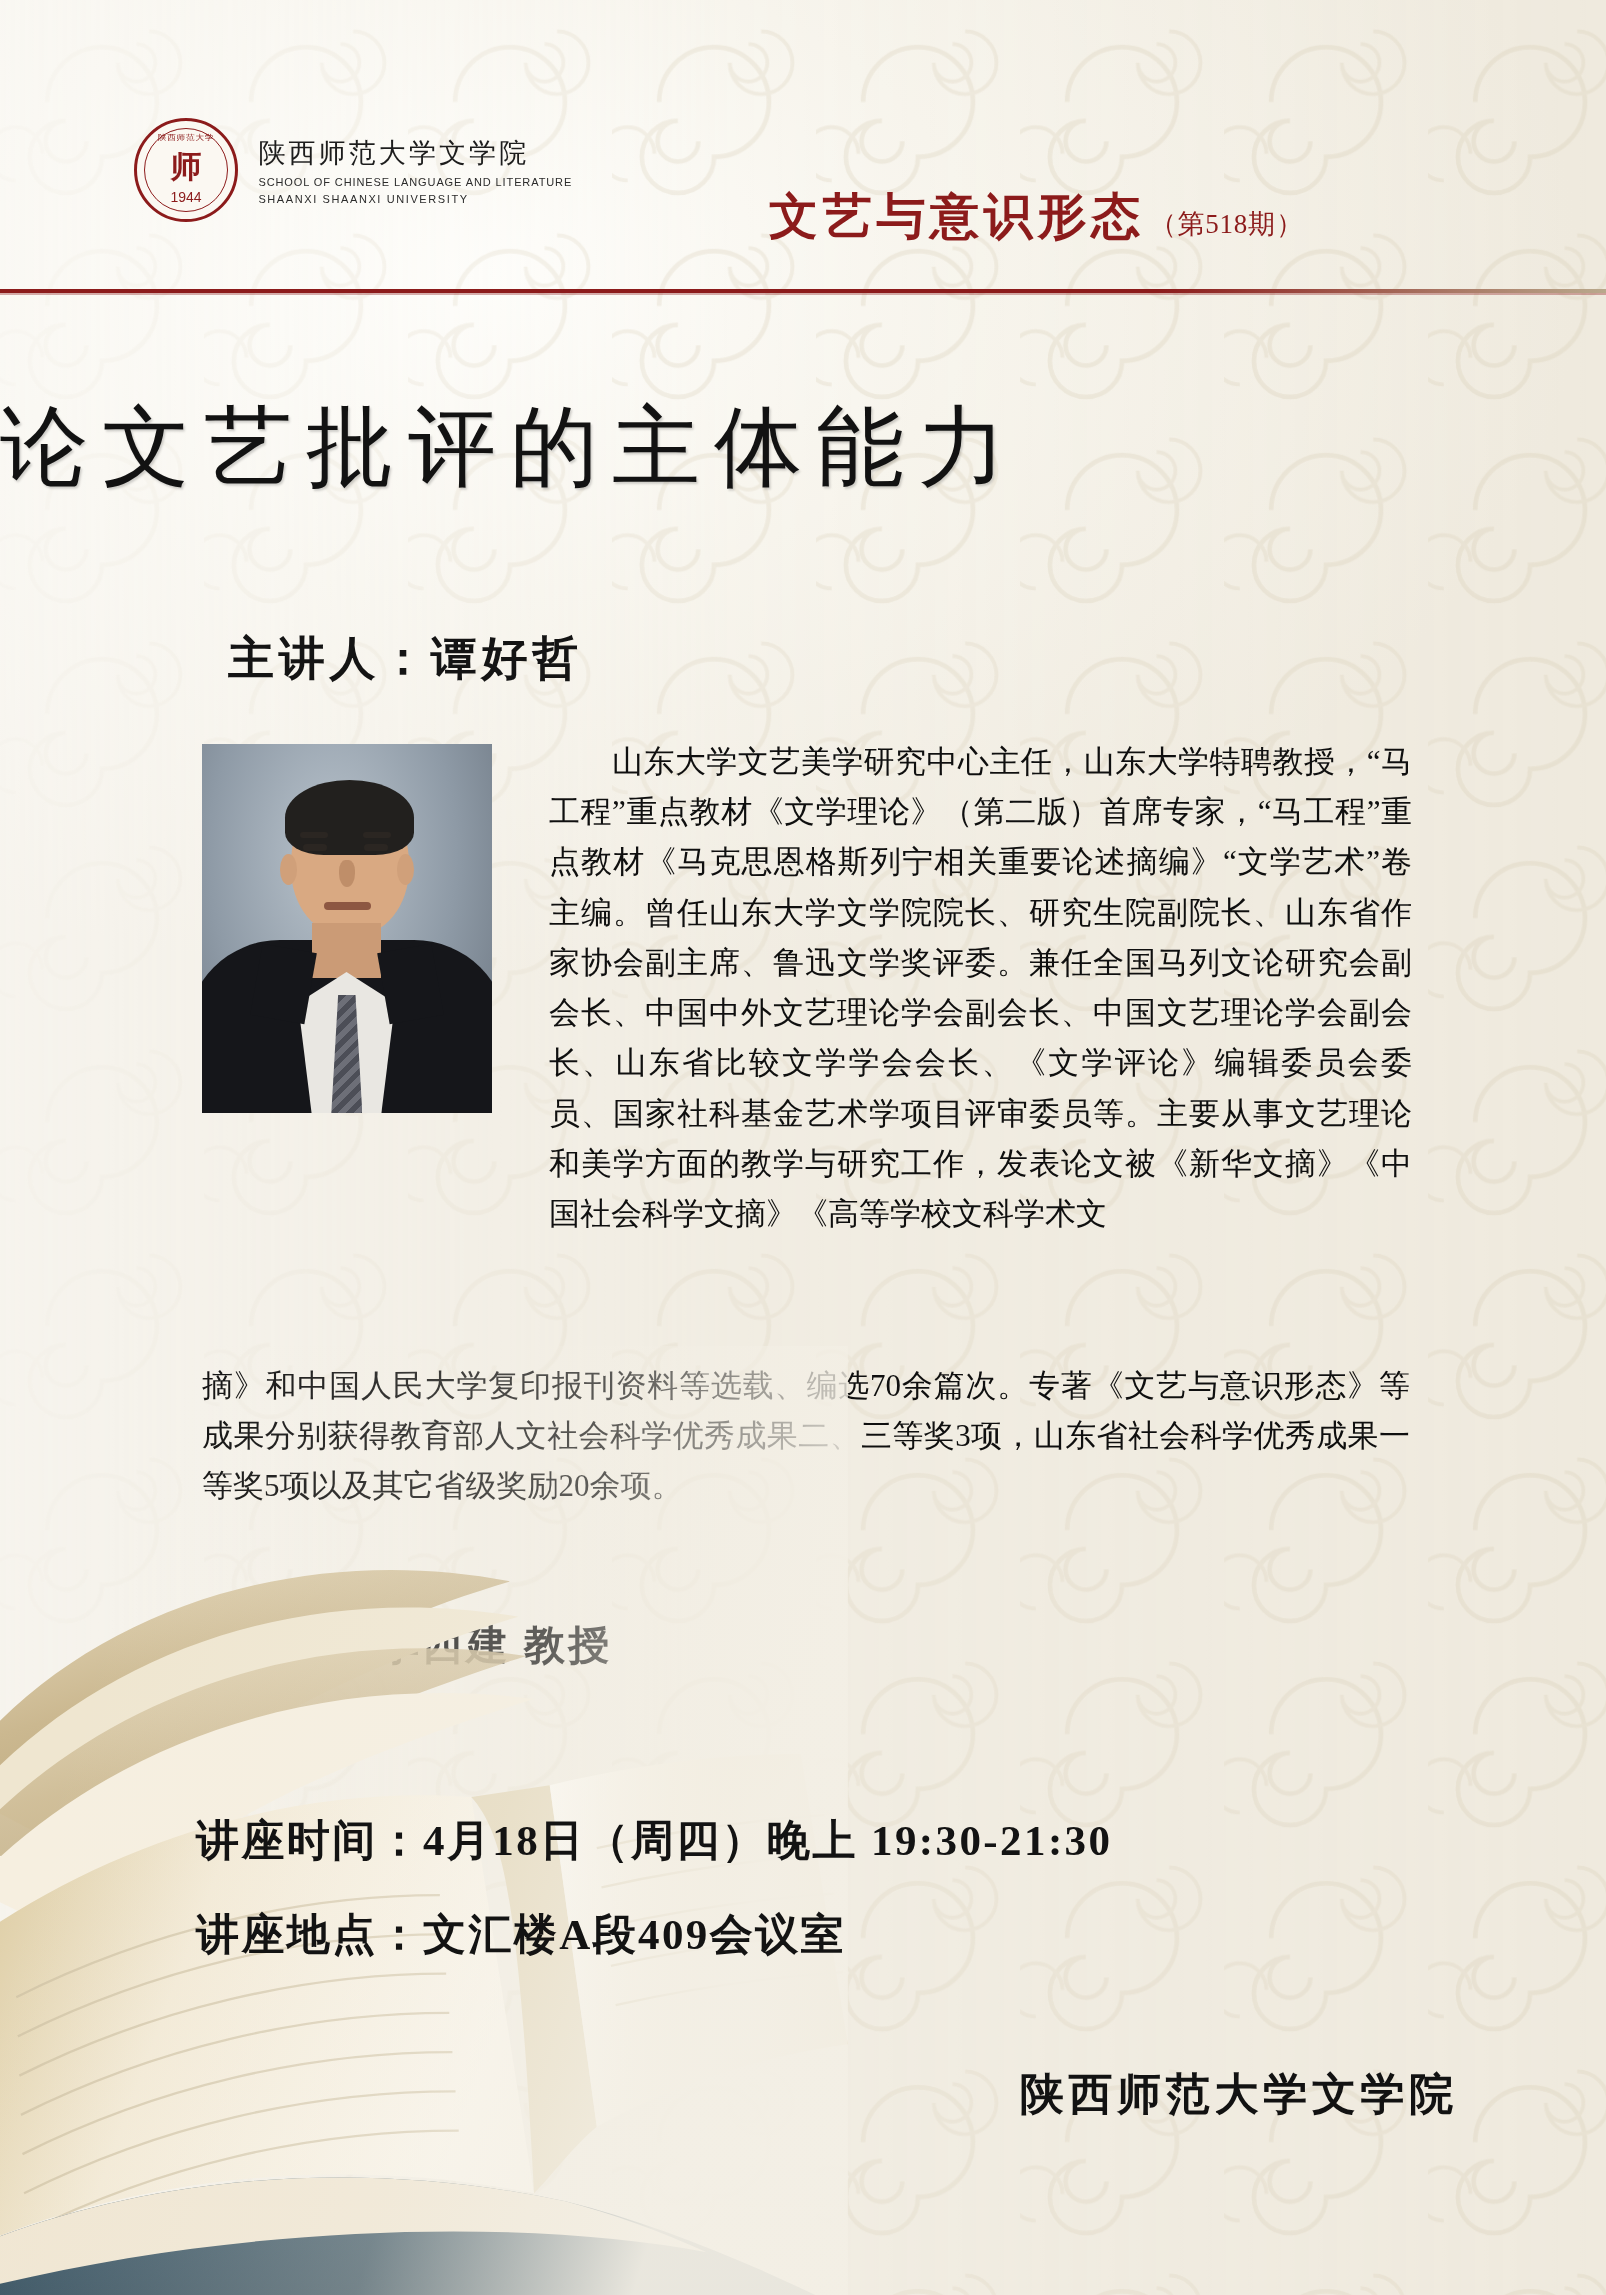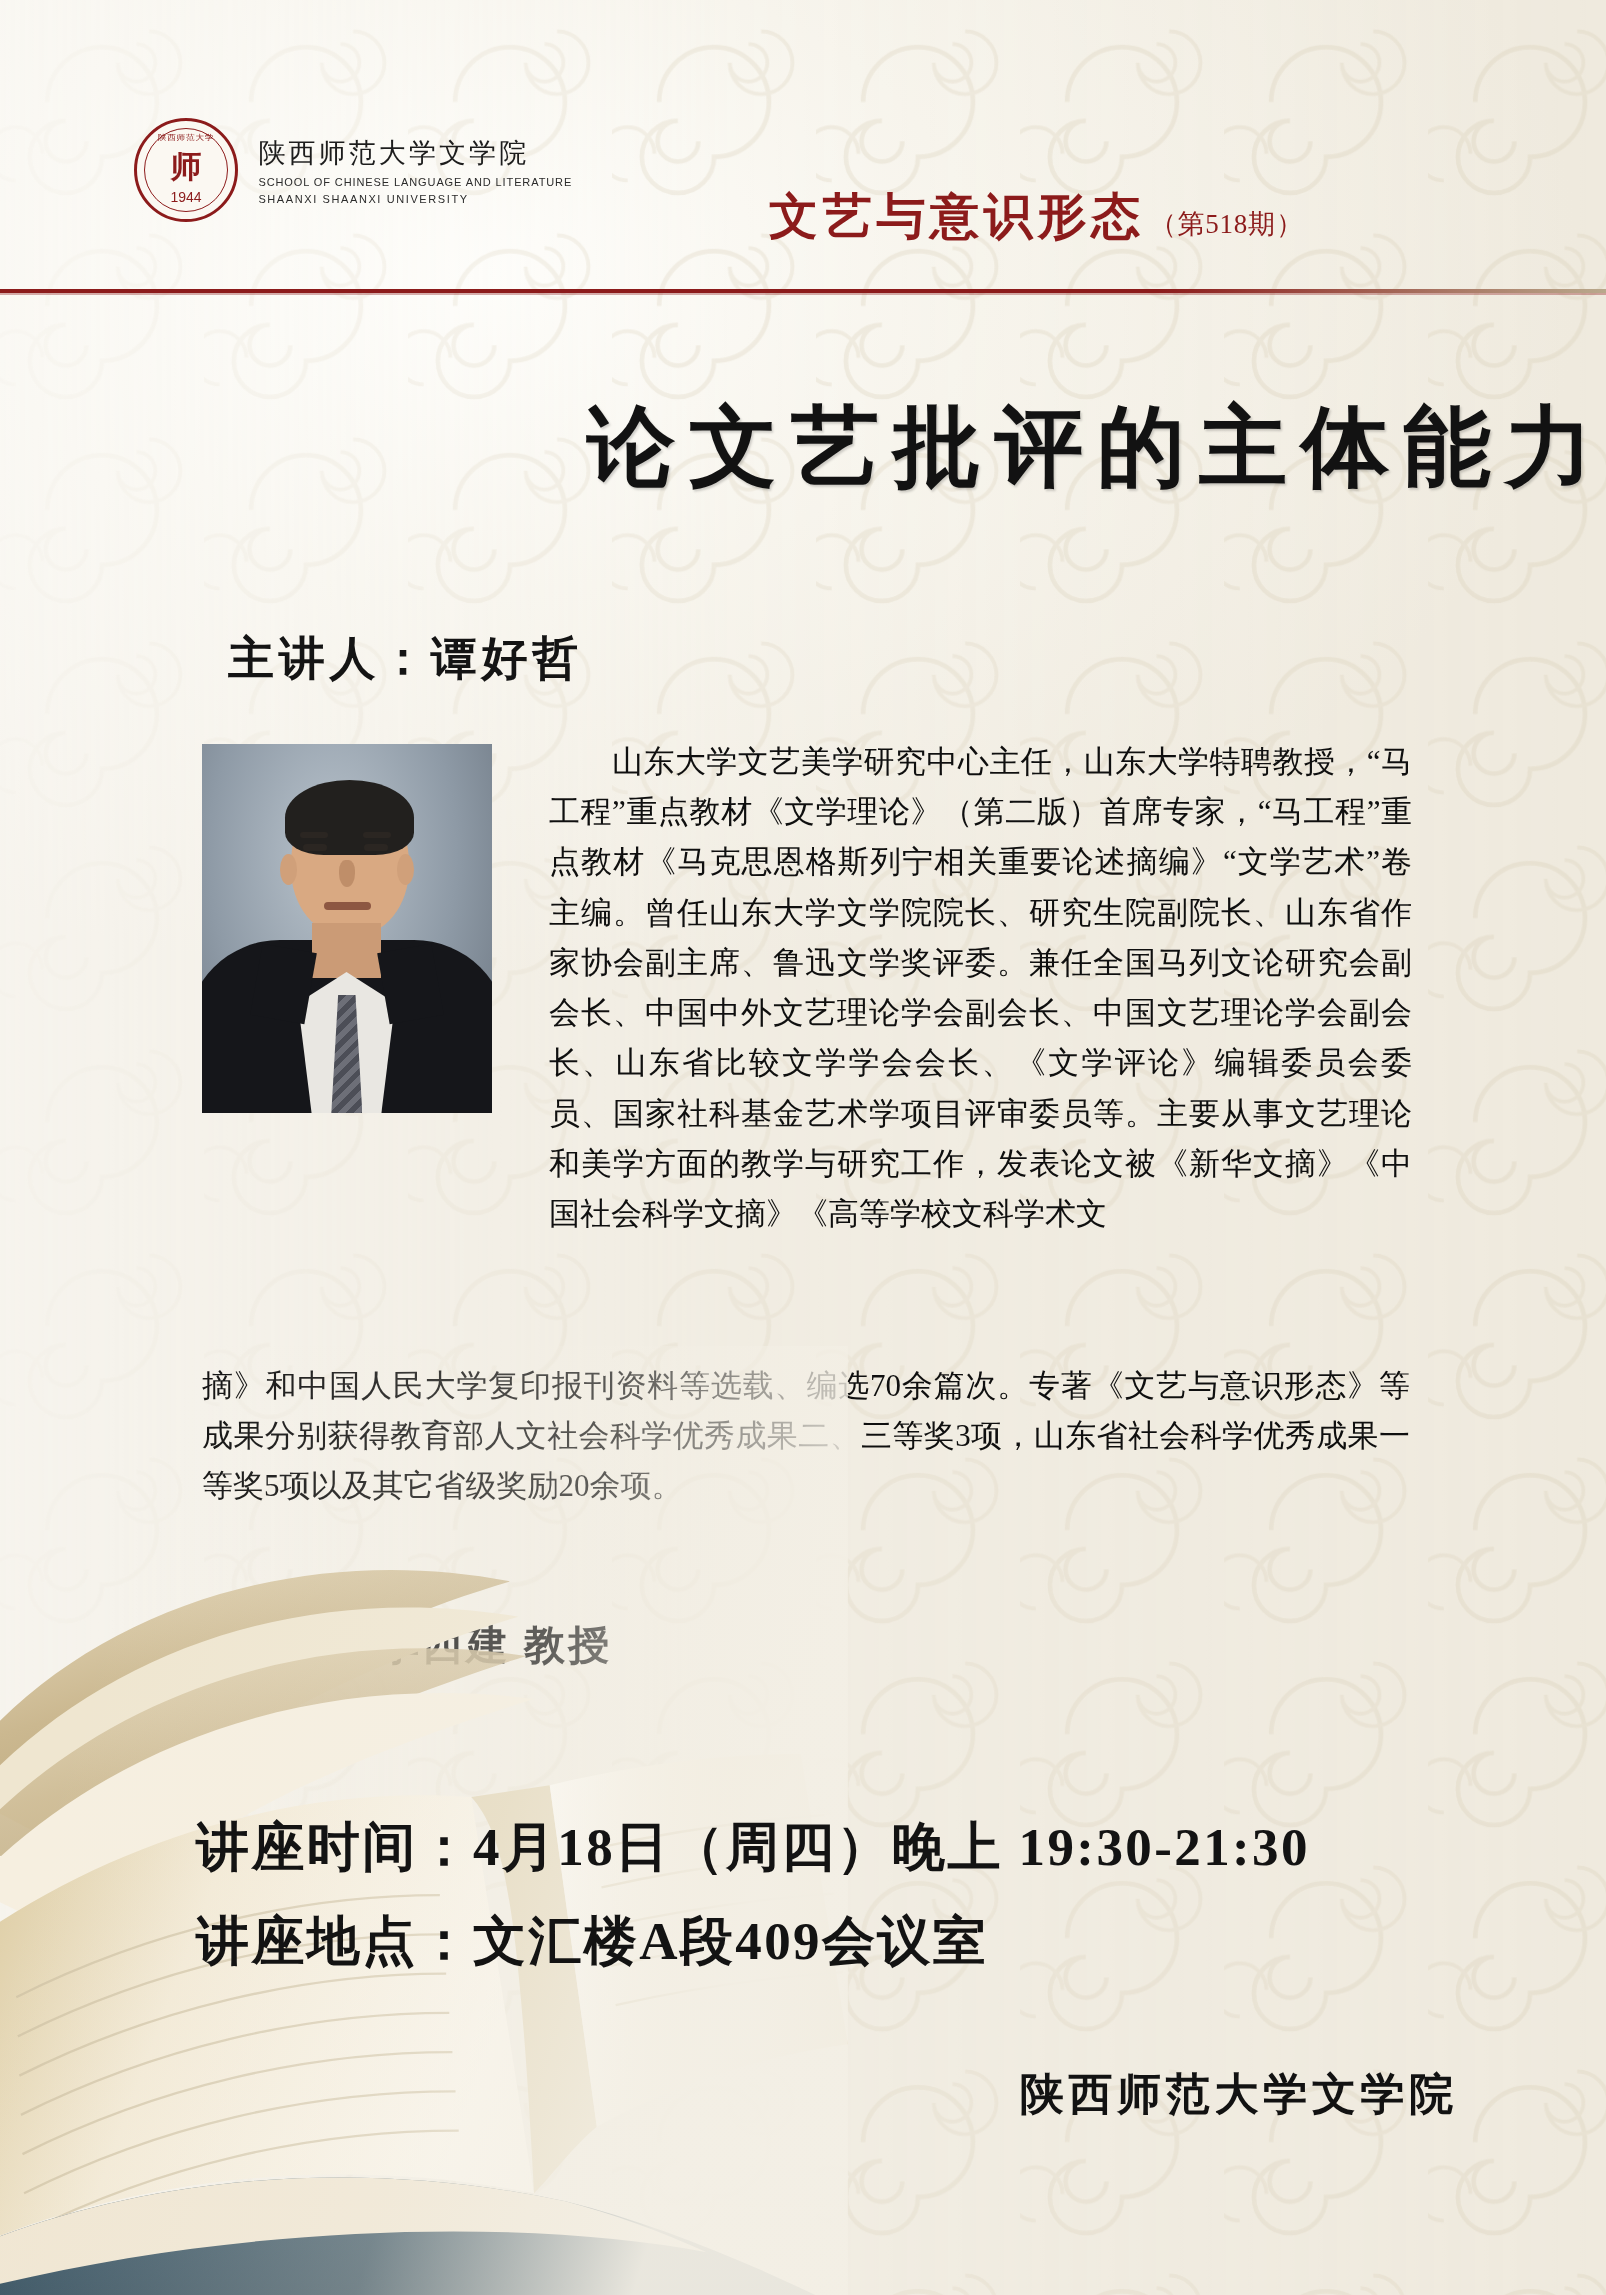--- a/index.html
+++ b/index.html
@@ -146,25 +146,25 @@
     top: 293px;
     height: 1.6px;
     background: rgba(140,27,27,.35);
   }
 
   
   .main-title {
     position: absolute;
     top: 388px;
     left: 0; right: 0;
-    text-align: right;
+    text-align: left;
     font-size: 88px;
     letter-spacing: 14px;
     color: #121212;
-    font-weight: bold;
+    font-weight: normal;
     font-family: "Liberation Serif", serif;
     text-shadow: 1.6px 2.4px 2.4px rgba(0,0,0,.18);
   }
 
   
   .speaker-line {
     position: absolute;
     top: 628px;
     left: 228px;
     font-size: 46px;
@@ -334,21 +334,21 @@
     bottom: -15.7px;
     width: 879px;
     height: 965px;
     pointer-events: none;
   }
 
   
   .detail {
     position: absolute;
     left: 196px;
-    font-size: 53px;
+    font-size: 43px;
     letter-spacing: 2.4px;
     color: #131313;
     font-weight: bold;
     font-family: "Liberation Serif", serif;
     white-space: nowrap;
   }
   .detail-time { top: 1812px; }
   .detail-place { top: 1906px; }
 
   .footer-org {

